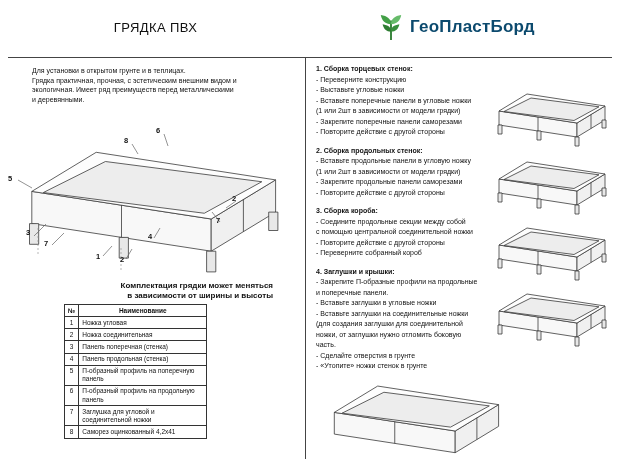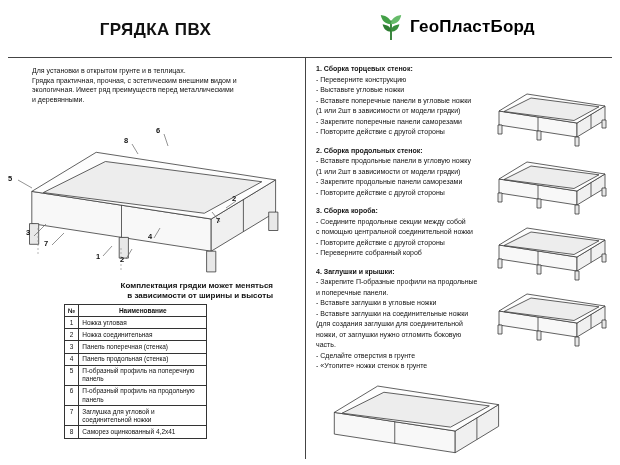--- a/index.html
+++ b/index.html
@@ -4,21 +4,21 @@
 <style>
   * { margin:0; padding:0; box-sizing:border-box; }
   html,body { background:#ffffff; }
   .page {
     position:relative; width:620px; height:465px; background:#fff;
     font-family:"Liberation Sans","DejaVu Sans",sans-serif; color:#111;
     overflow:hidden;
   }
   .doc-title {
     position:absolute; left:28px; top:20px; width:255px; text-align:center;
-    font-size:17px; font-weight:700; letter-spacing:0.4px;
+    font-size:13px; font-weight:400; letter-spacing:0.4px;
   }
   .logo {
     position:absolute; left:378px; top:13px; display:flex; align-items:center; gap:6px;
   }
   .logo-text { font-size:17px; font-weight:700; letter-spacing:0.2px; }
   .hdiv { position:absolute; left:8px; right:8px; top:57px; height:1px; background:#444; }
   .vdiv { position:absolute; left:305px; top:57px; height:402px; width:1px; background:#444; }
   .intro {
     position:absolute; left:32px; top:66px; width:262px;
     font-size:7px; line-height:1.38; white-space:pre-line;
@@ -80,21 +80,21 @@
   <div class="doc-title">ГРЯДКА ПВХ</div>
 
   <div class="logo">
     <svg viewBox="0 0 28 30" width="26" height="28">
       <path d="M14 29 C14 20 14 14 14 8" stroke="#2e7d32" stroke-width="2" fill="none"></path>
       <path d="M14 12 C8 12 4 8 3 2 C10 3 14 6 14 12Z" fill="#43a047"></path>
       <path d="M14 12 C20 12 24 8 25 2 C18 3 14 6 14 12Z" fill="#66bb6a"></path>
       <path d="M14 20 C9 20 6 17 5 12 C11 13 14 15 14 20Z" fill="#2e7d32"></path>
       <path d="M14 20 C19 20 22 17 23 12 C17 13 14 15 14 20Z" fill="#388e3c"></path>
     </svg>
-    <span class="logo-text" style="color: #000000;">ГеоПластБорд</span>
+    <span class="logo-text" style="color: #0c4a6e;">ГеоПластБорд</span>
   </div>
 
   <div class="hdiv"></div>
   <div class="vdiv"></div>
 
   <div class="intro">Для установки в открытом грунте и в теплицах.
 Грядка практичная, прочная, с эстетическим внешним видом и
 экологичная. Имеет ряд преимуществ перед металлическими
 и деревянными.</div>
 

